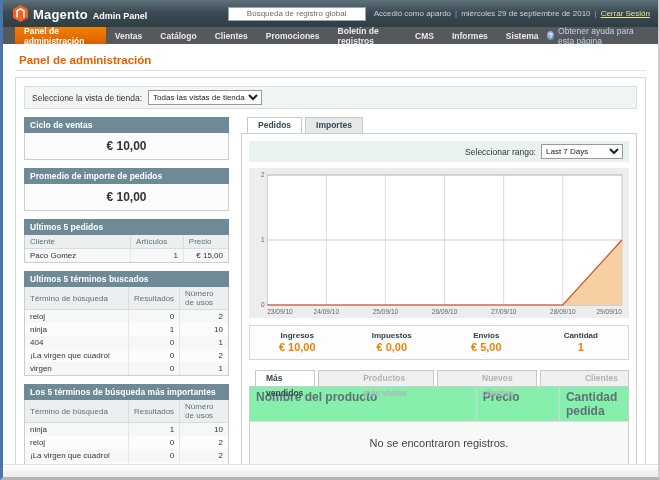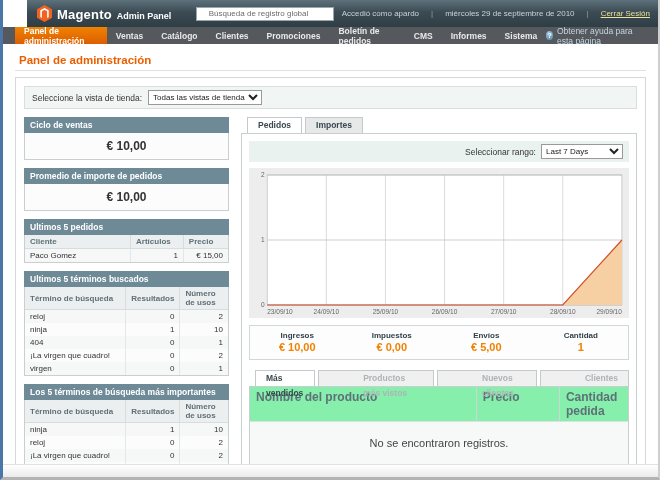--- a/index.html
+++ b/index.html
@@ -4,29 +4,29 @@
 <style>
   * { margin:0; padding:0; box-sizing:border-box; }
   html,body { width:660px; height:480px; }
   body { font-family:"Liberation Sans","DejaVu Sans",sans-serif; background:#fff; }
   .window { width:660px; height:480px; display:flex; flex-direction:column;
     border-left:3px solid #4a76a8; border-right:2px solid #cfcfcf; border-bottom:3px solid #b3b3b3;
     background:#fff; overflow:hidden; }
 
   
   .topbar { height:27px; flex:none; display:flex; align-items:center; gap:8px; padding:0 8px 0 10px;
-    background:linear-gradient(180deg,#5d717b 0%,#3c4b53 45%,#2f3d45 100%);margin-left:24px; }
+    background:linear-gradient(180deg,#5d717b 0%,#3c4b53 45%,#2f3d45 100%); }
   .logo { display:flex; align-items:flex-end; gap:5px; }
   .logo svg { display:block; }
   .brand { color:#fff; font-size:13px; font-weight:bold; letter-spacing:.2px; line-height:14px; }
   .brand-suffix { color:#fff; font-size:9px; font-weight:bold; margin-bottom:1px; }
   .top-spacer { flex:1; }
-  .global-search { width:138px; height:14px; font-size:8px; padding:1px 12px; border:1px solid #9aa7ad; background:#fff; color:#333; }
+  .global-search { width:138px; height:14px; font-size:8px; padding:1px 12px; border:1px solid #9aa7ad; background:#fff; color:#333;text-align:center; }
   .global-search::placeholder { color:#6b6b6b; }
-  .top-meta { display:flex; align-items:center; gap:12px; font-size:8px; color:#c9d4d9; white-space:nowrap; }
+  .top-meta { display:flex; align-items:center; gap:4px; font-size:8px; color:#c9d4d9; white-space:nowrap; }
   .top-meta .sep { color:#8fa0a8; }
   .logout { color:#ece09a; text-decoration:underline; cursor:pointer; }
 
   
   .navbar { height:17px; flex:none; display:flex; align-items:stretch; background:#55585d; padding-left:12px; }
   .nav-item { display:flex; align-items:center; padding:0 9px; font-size:8.5px; font-weight:bold; color:#e9e9e9; cursor:pointer; }
   .nav-item.active { background:linear-gradient(180deg,#f08300,#dd5d00); color:#fff; }
   .nav-help { margin-left:auto; display:flex; align-items:center; gap:4px; padding-right:10px; font-size:8.5px; color:#c3d6e0; cursor:pointer; }
   .help-icon { width:9px; height:9px; border-radius:50%; background:radial-gradient(circle at 35% 30%,#9cc4dd,#5787a8); color:#fff;
     font-size:7px; font-weight:bold; line-height:9px; text-align:center; }
@@ -43,21 +43,21 @@
 
   .columns { display:flex; gap:12px; margin-top:8px; align-items:flex-start; }
   .left-col { width:205px; flex:none; display:flex; flex-direction:column; gap:8px; }
   .right-col { flex:1; min-width:0; }
 
   
   .widget-head { background:#6f8a97; color:#fff; font-size:8.5px; font-weight:bold; padding:3px 6px; }
   .widget-body { border:1px solid #c9ced1; border-top:none; background:#fcfcfc; }
   .big-value { text-align:center; font-size:12px; font-weight:bold; color:#333; padding:6px 0; }
   table.mini { width:100%; border-collapse:collapse; font-size:8px; }
-  table.mini th { background:#ecefef; color:#5f7078; font-weight:bold; text-align:left; padding:2px 5px;
+  table.mini th { background:#ecefef; color:#5f7078; font-weight:normal; text-align:left; padding:2px 5px;
     border-right:1px solid #d8dcdd; border-bottom:1px solid #d8dcdd; }
   table.mini td { padding:2px 5px; border-right:1px solid #e4e7e8; color:#333; }
   table.mini th:last-child, table.mini td:last-child { border-right:none; }
   table.mini tr.odd td { background:#f6f7f7; }
   .num { text-align:right; }
 
   
   .tabs { display:flex; gap:3px; padding-left:6px; position:relative; z-index:2; }
   .tab { height:16px; line-height:15px; padding:0 10px; font-size:8.5px; font-weight:bold; color:#39474f; cursor:pointer;
     border:1px solid #c5c9cb; border-bottom:none; background:#e7e9e9; }
@@ -111,21 +111,21 @@
       <a class="logout">Cerrar Sesión</a>
     </div>
   </header>
 
   <nav class="navbar">
     <div class="nav-item active">Panel de administración</div>
     <div class="nav-item">Ventas</div>
     <div class="nav-item">Catálogo</div>
     <div class="nav-item">Clientes</div>
     <div class="nav-item">Promociones</div>
-    <div class="nav-item">Boletín de pedidos</div>
+    <div class="nav-item">Boletín de registros</div>
     <div class="nav-item">CMS</div>
     <div class="nav-item">Informes</div>
     <div class="nav-item">Sistema</div>
     <div class="nav-help">
       <span class="help-icon">?</span>
       <span>Obtener ayuda para esta página</span>
     </div>
   </nav>
 
   <div class="content">

